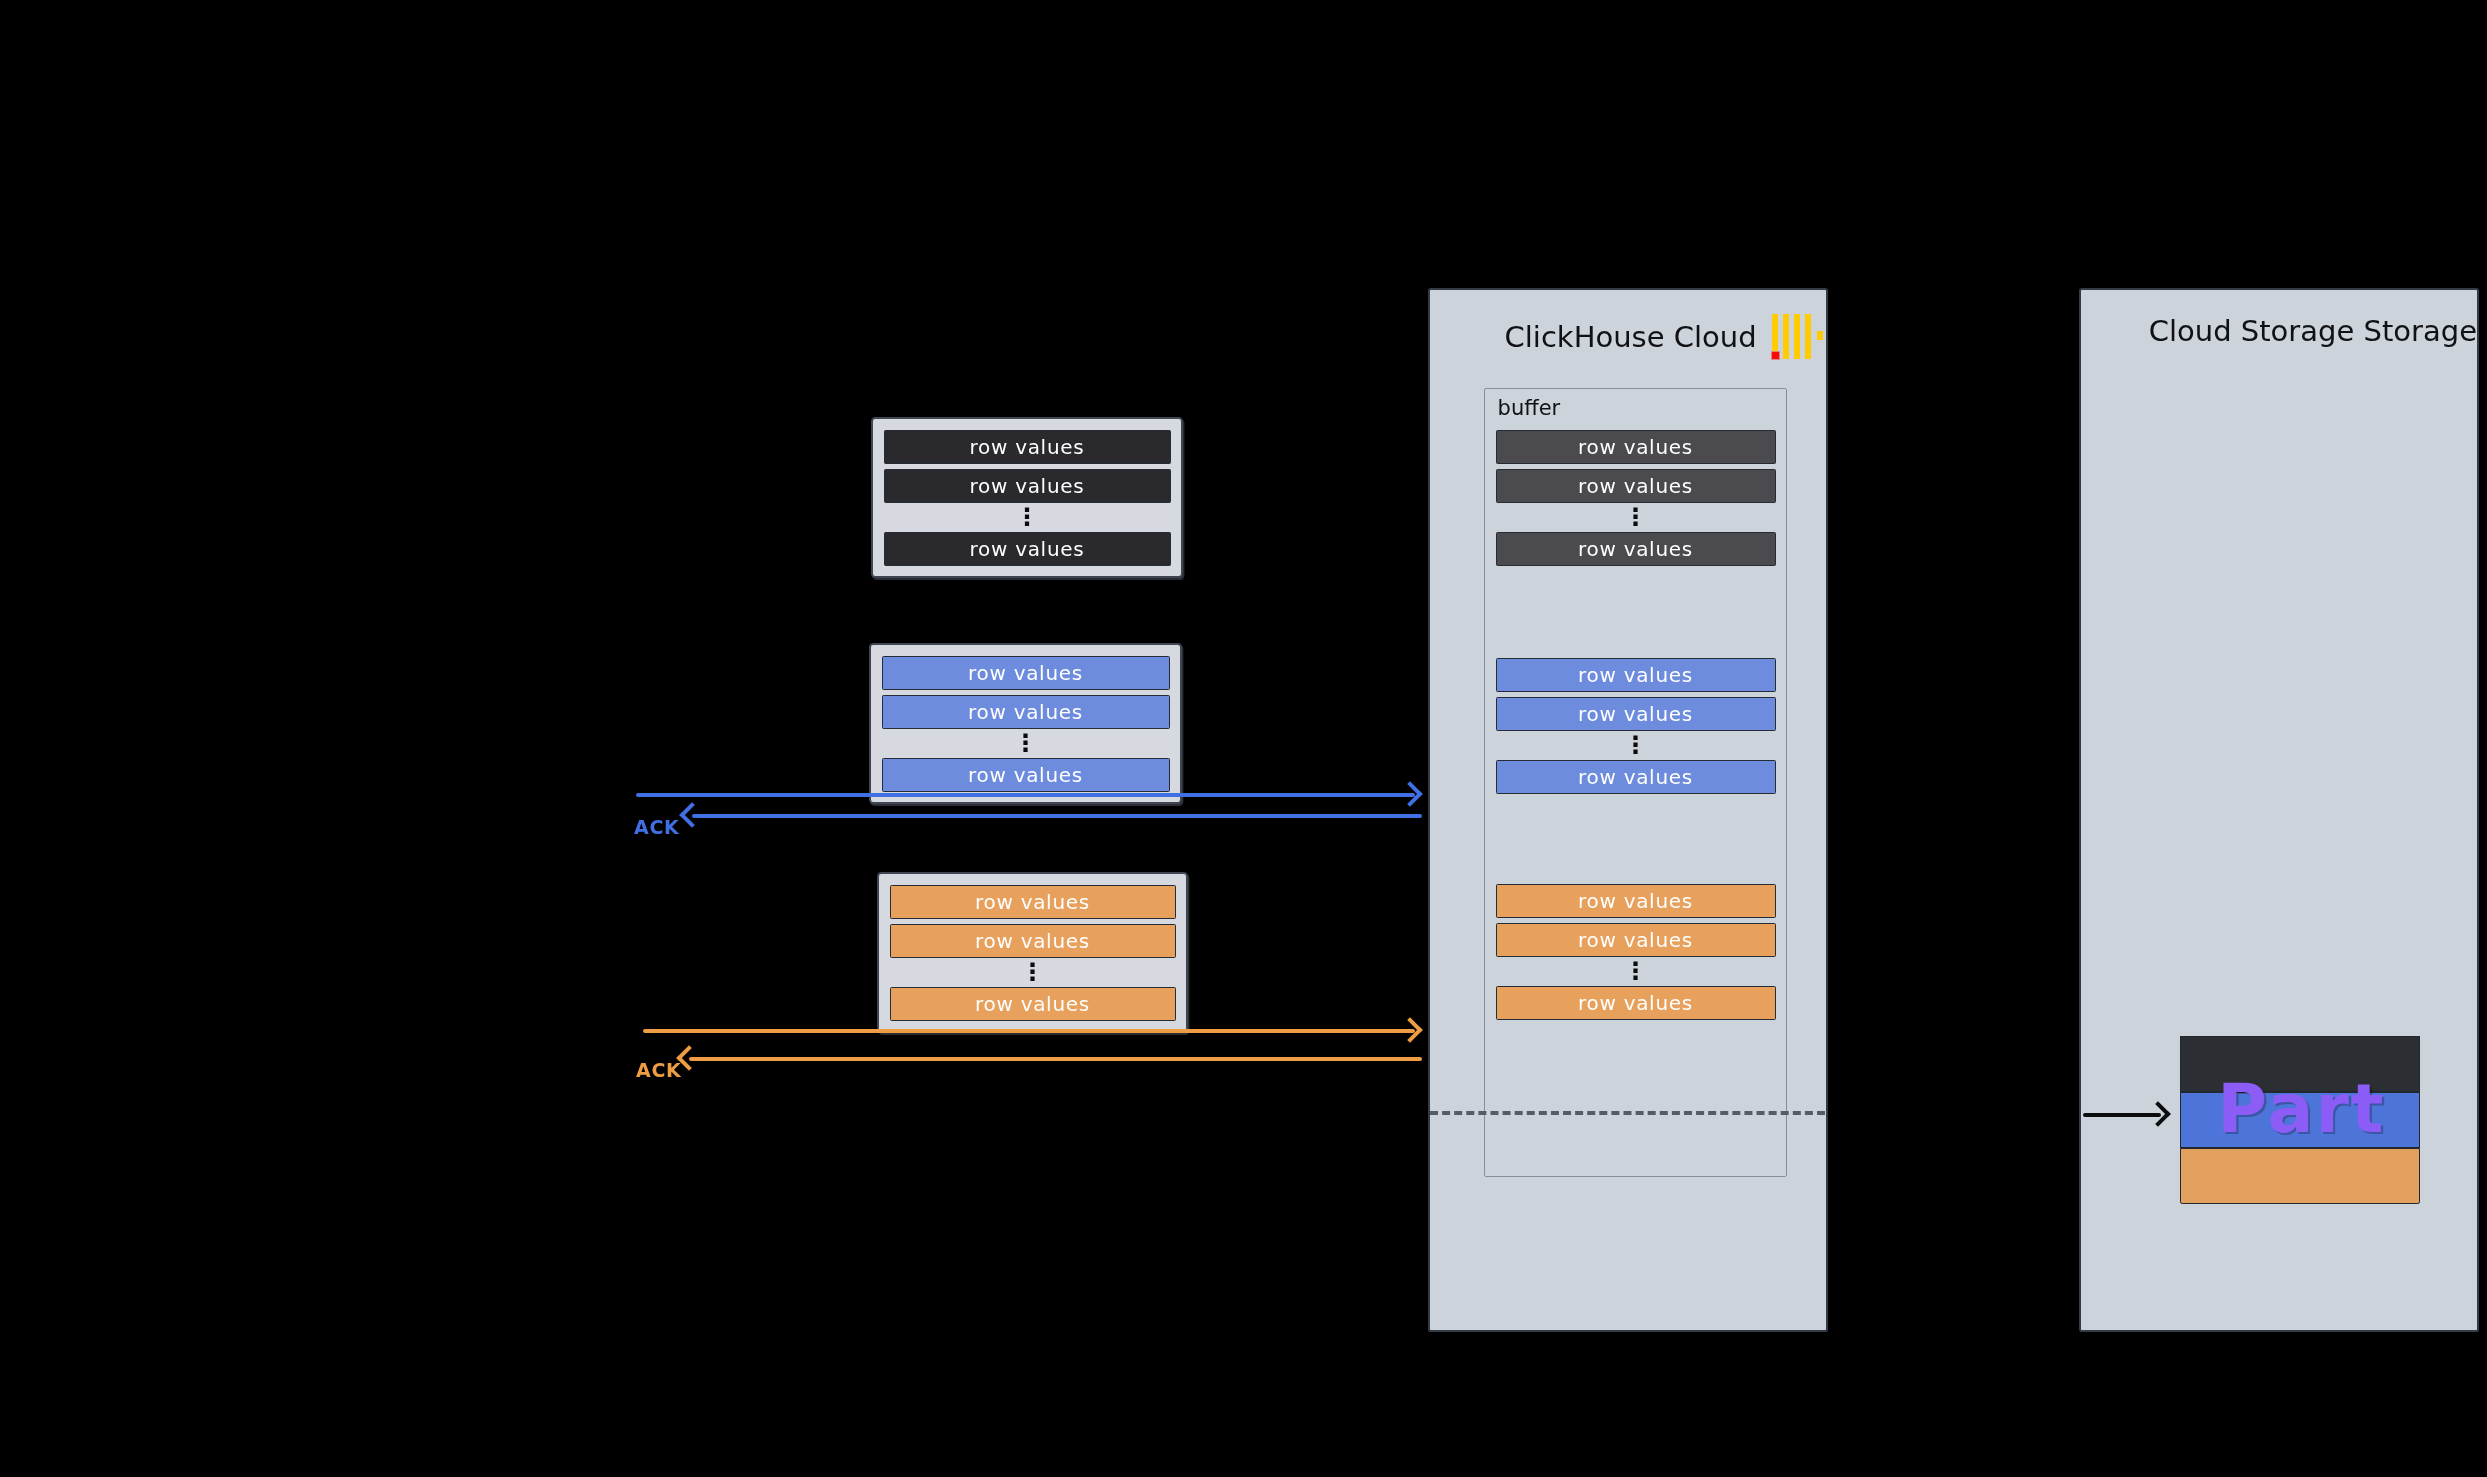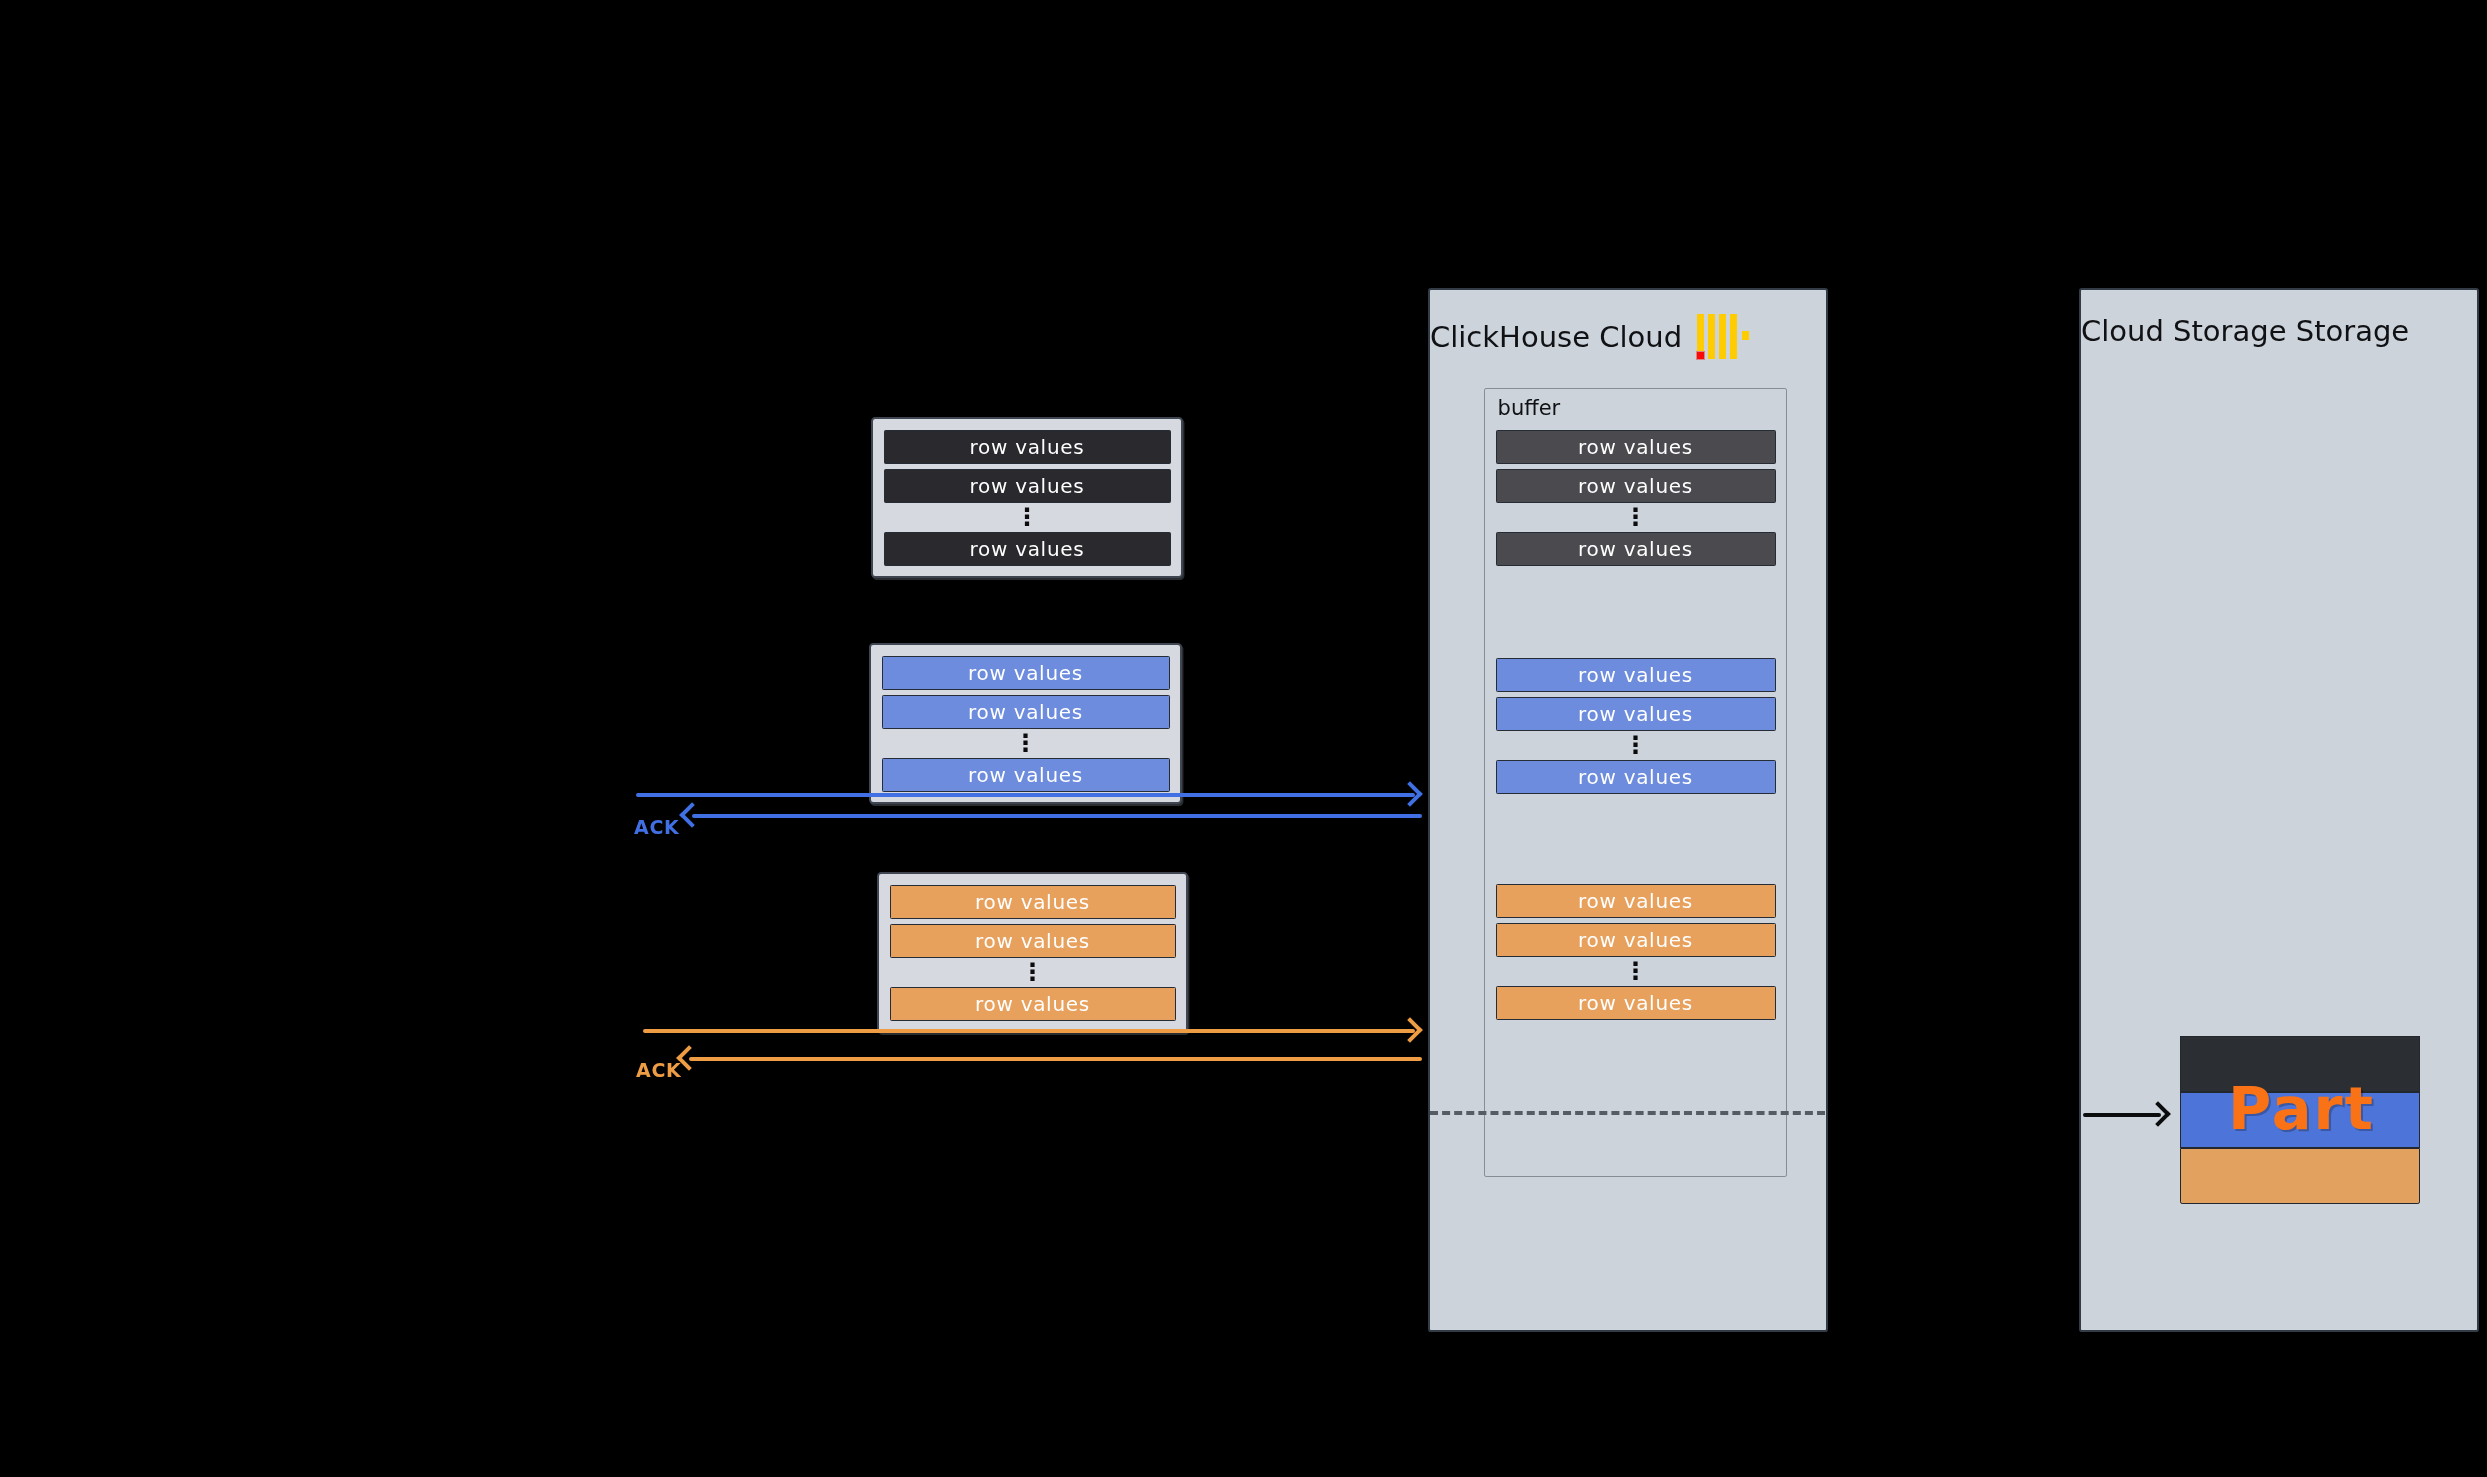--- a/index.html
+++ b/index.html
@@ -17,21 +17,21 @@
   .dots{height:21px;margin:0 0 2.8px 0;text-align:center;color:#0b0b0d;
         font-size:24px;line-height:19.5px;font-weight:bold;}
   .client.dark  .rowcell{background:var(--dark-row,#2a2a2e);}
   .client.blue  .rowcell{background:var(--blue-row,#6d8cdd);}
   .client.orange .rowcell{background:var(--orange-row,#e7a15d);}
 
   
   .panel{position:absolute;width:400px;height:1044px;background:var(--panel-bg,#ccd3da);
          border:2.1px solid #333b46;border-radius:2.8px;}
   .panel-title-row{position:absolute;top:24px;left:0;right:0;display:flex;
-                   align-items:center;justify-content:flex-start;gap:15.4px;}
+                   align-items:center;justify-content:flex-end;gap:15.4px;}
   .panel-title{font-size:29px;color:#101114;white-space:nowrap;}
 
   
   .ch-logo{position:relative;display:inline-block;width:54px;height:45px;}
   .ch-logo i{position:absolute;display:block;}
   .ch-logo .bar{top:0;width:6.3px;height:45px;background:var(--logo-yellow,#ffcc01);}
   .ch-logo .b1{left:0}.ch-logo .b2{left:11px}.ch-logo .b3{left:22px}.ch-logo .b4{left:33px}
   .ch-logo .dotbar{left:45px;top:16.7px;width:6.3px;height:9.8px;background:var(--logo-yellow,#ffcc01);}
   .ch-logo .redsq{left:-1.4px;bottom:-0.7px;width:9px;height:9px;background:var(--logo-red,#f80b07);
                   border:0.7px solid #d98585;}
@@ -60,21 +60,21 @@
   .dashline{position:absolute;height:0;border-top:4.2px dashed #565c64;}
 
   
   .part{position:absolute;left:2180px;top:1036px;width:240px;}
   .part .band{width:100%;height:56px;border:1.4px solid #23272e;}
   .part .band.dark{background:var(--part-dark,#2b2e33);}
   .part .band.blue{background:var(--part-blue,#4d74d8);}
   .part .band.orange{background:var(--part-orange,#e2a15e);border-radius:0 0 2.1px 2.1px;}
   .part-label{position:absolute;left:2176px;top:1038px;width:251px;height:140px;
               display:flex;align-items:center;justify-content:center;
-              color:#f97316;font-size:59px;font-weight:bold;letter-spacing:2.1px;
+              color:#8b5cf6;font-size:68px;font-weight:bold;letter-spacing:2.1px;
               text-shadow:2.1px 2.1px 0 rgba(0,0,0,.25);}
 </style>
 </head>
 <body>
 
 <div id="stage">
 
   <div class="client dark" style="left:871px;top:417px;width:312px;">
     <div class="rowcell">row values</div>
     <div class="rowcell">row values</div>

